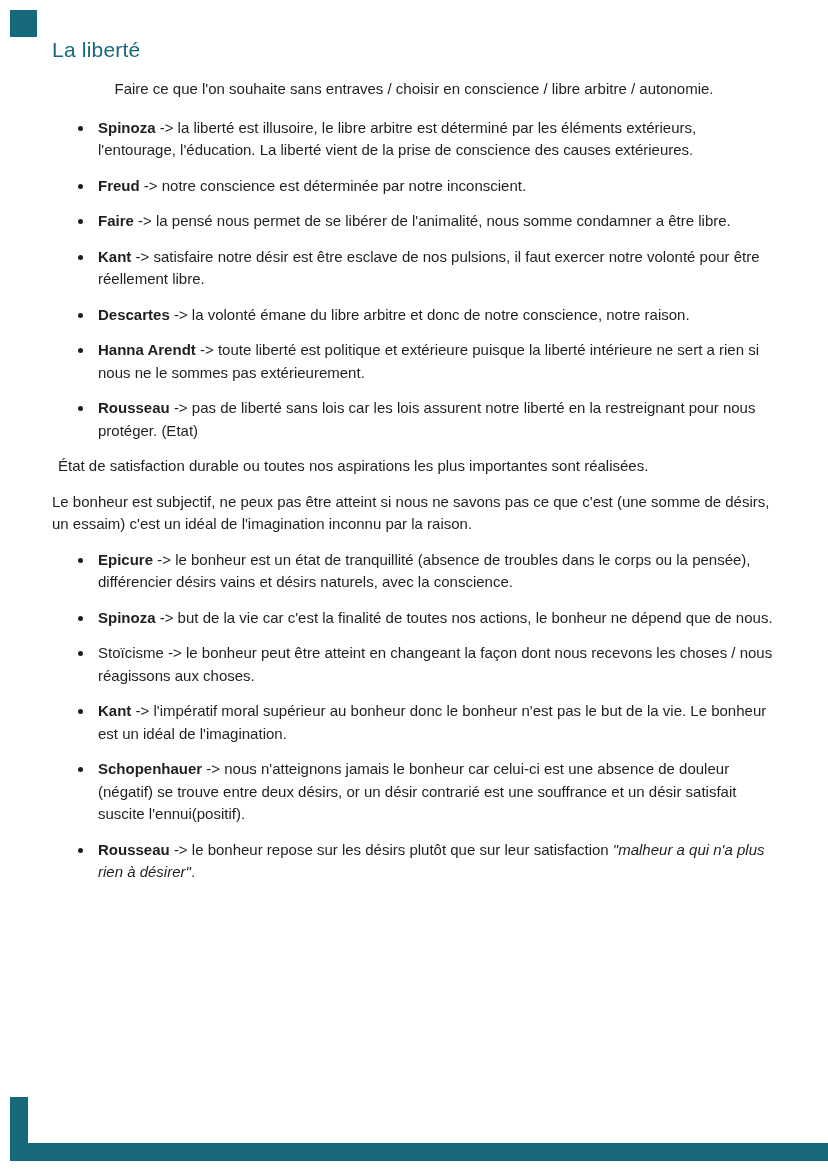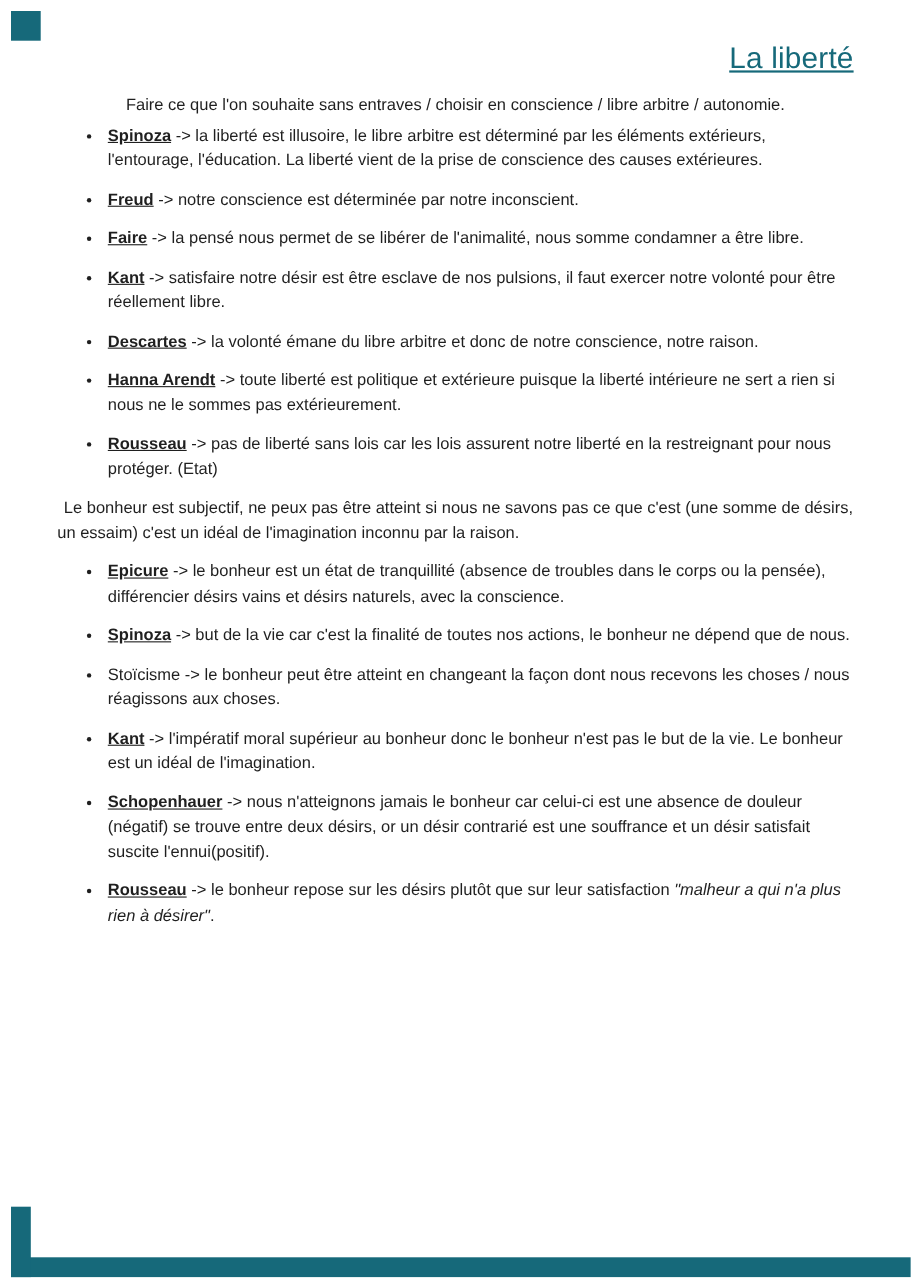--- a/index.html
+++ b/index.html
@@ -12,56 +12,54 @@
     font-family: "Liberation Sans", sans-serif;
     color: #1f1f1f;
     position: relative;
     overflow: hidden;
   }
   .page {
     padding: 38px 52px 0 52px;
   }
   .section-title {
     color: var(--accent);
-    text-align: right;
-    font-size: 27px;
+    text-align: left;
+    font-size: 21px;
     font-weight: 400;
     margin: 0 0 16px 0;
     letter-spacing: 0.2px;
-    text-decoration: underline;
   }
   .section { margin: 0; }
   .section + .section { margin-top: 0; }
   .section--second { margin-top: 100px; }
   .paragraphs p {
     font-size: 15px;
     line-height: 1.5;
     margin: 0 0 13px 0;
   }
   .paragraphs--centered p {
     text-align: center;
-    margin-bottom: 5px;
+    margin-bottom: 16px;
   }
   .paragraphs--indent-first p:first-child {
     text-indent: 6px;
   }
   ul.note-list {
     list-style: disc;
     margin: 4px 0 0 0;
     padding-left: 42px;
   }
   ul.note-list li {
     font-size: 15px;
     line-height: 1.5;
     margin-bottom: 13px;
     padding-left: 4px;
   }
   .philosopher {
     font-weight: bold;
-    text-decoration: underline;
   }
   .plain-name { font-weight: 400; }
   .quote { font-style: italic; }
   .decor {
     position: absolute;
     background: var(--accent);
   }
   .corner-tl {
     top: 10px; left: 10px;
     width: 27px; height: 27px;
@@ -95,20 +93,21 @@
         <li><span class="philosopher">Faire</span> <span>-&gt; la pensé nous permet de se libérer de l'animalité, nous somme condamner a être libre.</span></li>
         <li><span class="philosopher">Kant</span> <span>-&gt; satisfaire notre désir est être esclave de nos pulsions, il faut exercer notre volonté pour être réellement libre.</span></li>
         <li><span class="philosopher">Descartes</span> <span>-&gt; la volonté émane du libre arbitre et donc de notre conscience, notre raison.</span></li>
         <li><span class="philosopher">Hanna Arendt</span> <span>-&gt; toute liberté est politique et extérieure puisque la liberté intérieure ne sert a rien si nous ne le sommes pas extérieurement.</span></li>
         <li><span class="philosopher">Rousseau</span> <span>-&gt; pas de liberté sans lois car les lois assurent notre liberté en la restreignant pour nous protéger. (Etat)</span></li>
       </ul>
   </section>
 
   <section class="section section--second">
     <div class="paragraphs paragraphs--indent-first">
+        <p>État de satisfaction durable ou toutes nos aspirations les plus importantes sont réalisées.</p>
         <p>Le bonheur est subjectif, ne peux pas être atteint si nous ne savons pas ce que c'est (une somme de désirs, un essaim) c'est un idéal de l'imagination inconnu par la raison.</p>
       </div>
     <ul class="note-list">
         <li><span class="philosopher">Epicure</span> <span>-&gt; le bonheur est un état de tranquillité (absence de troubles dans le corps ou la pensée), différencier désirs vains et désirs naturels, avec la conscience.</span></li>
         <li><span class="philosopher">Spinoza</span> <span>-&gt; but de la vie car c'est la finalité de toutes nos actions, le bonheur ne dépend que de nous.</span></li>
         <li><span class="plain-name">Stoïcisme</span> <span>-&gt; le bonheur peut être atteint en changeant la façon dont nous recevons les choses / nous réagissons aux choses.</span></li>
         <li><span class="philosopher">Kant</span> <span>-&gt; l'impératif moral supérieur au bonheur donc le bonheur n'est pas le but de la vie. Le bonheur est un idéal de l'imagination.</span></li>
         <li><span class="philosopher">Schopenhauer</span> <span>-&gt; nous n'atteignons jamais le bonheur car celui-ci est une absence de douleur (négatif) se trouve entre deux désirs, or un désir contrarié est une souffrance et un désir satisfait suscite l'ennui(positif).</span></li>
         <li><span class="philosopher">Rousseau</span> <span>-&gt; le bonheur repose sur les désirs plutôt que sur leur satisfaction</span><em class="quote"> "malheur a qui n'a plus rien à désirer"</em><span>.</span></li>
       </ul>

